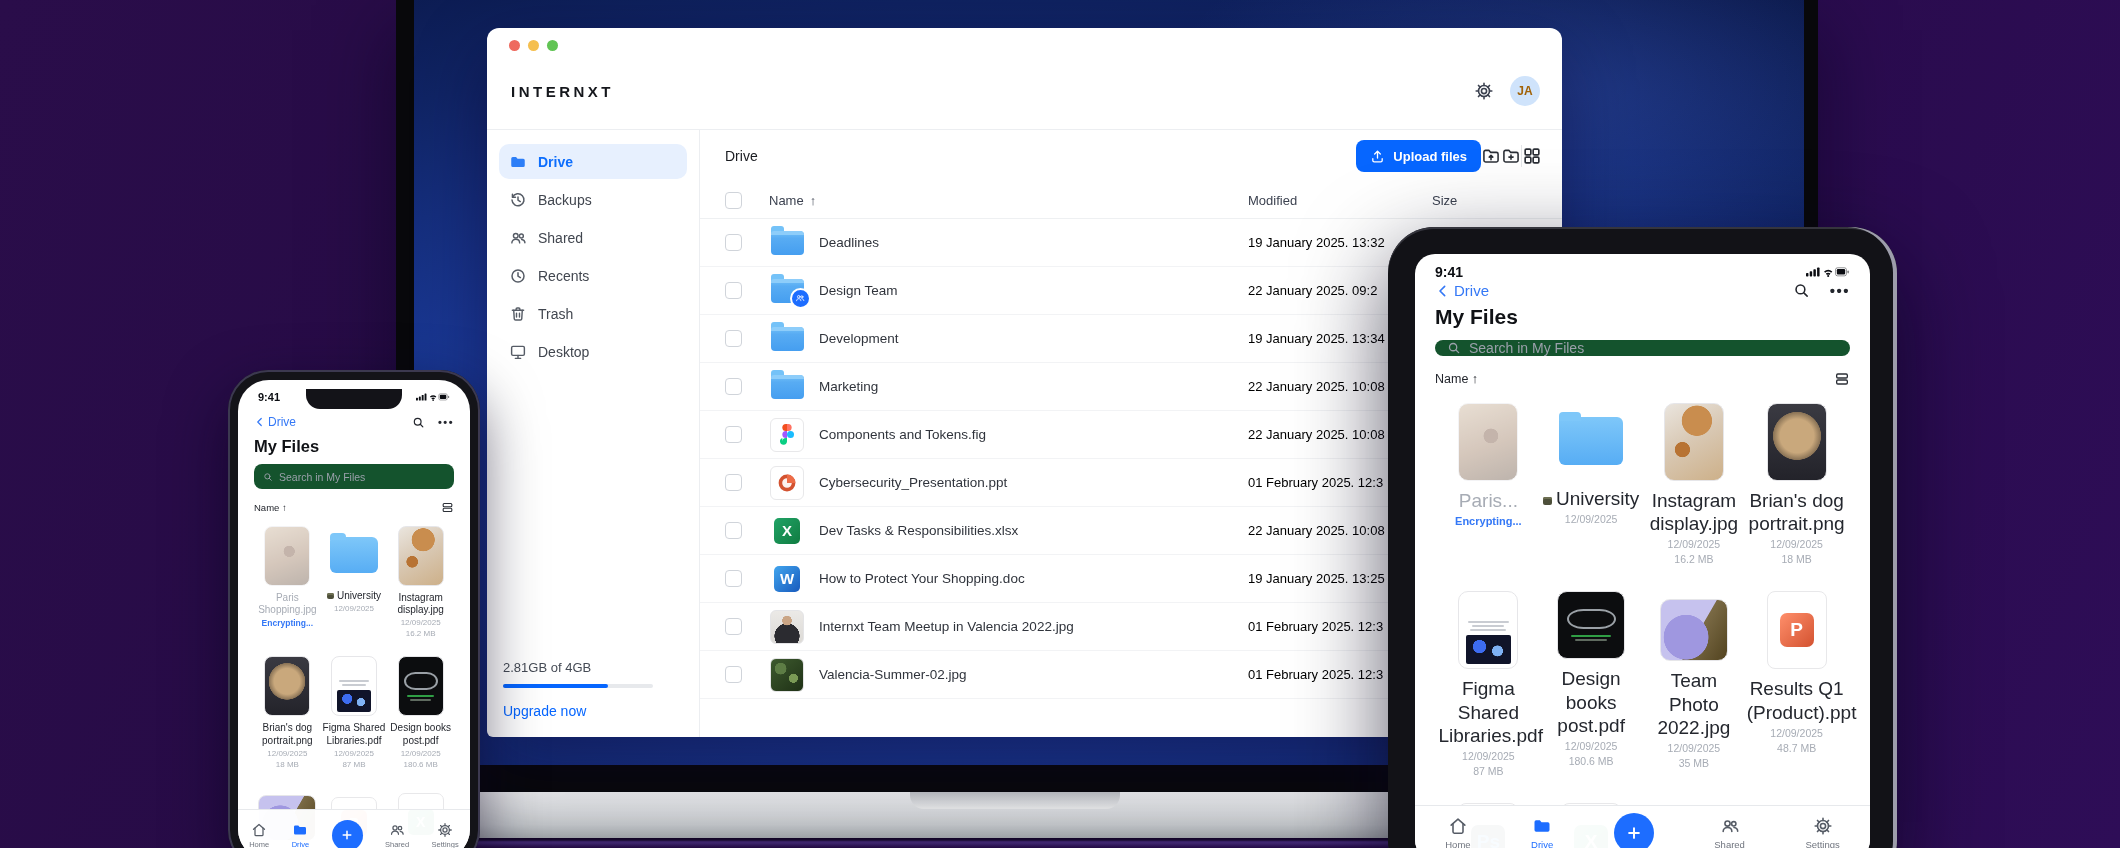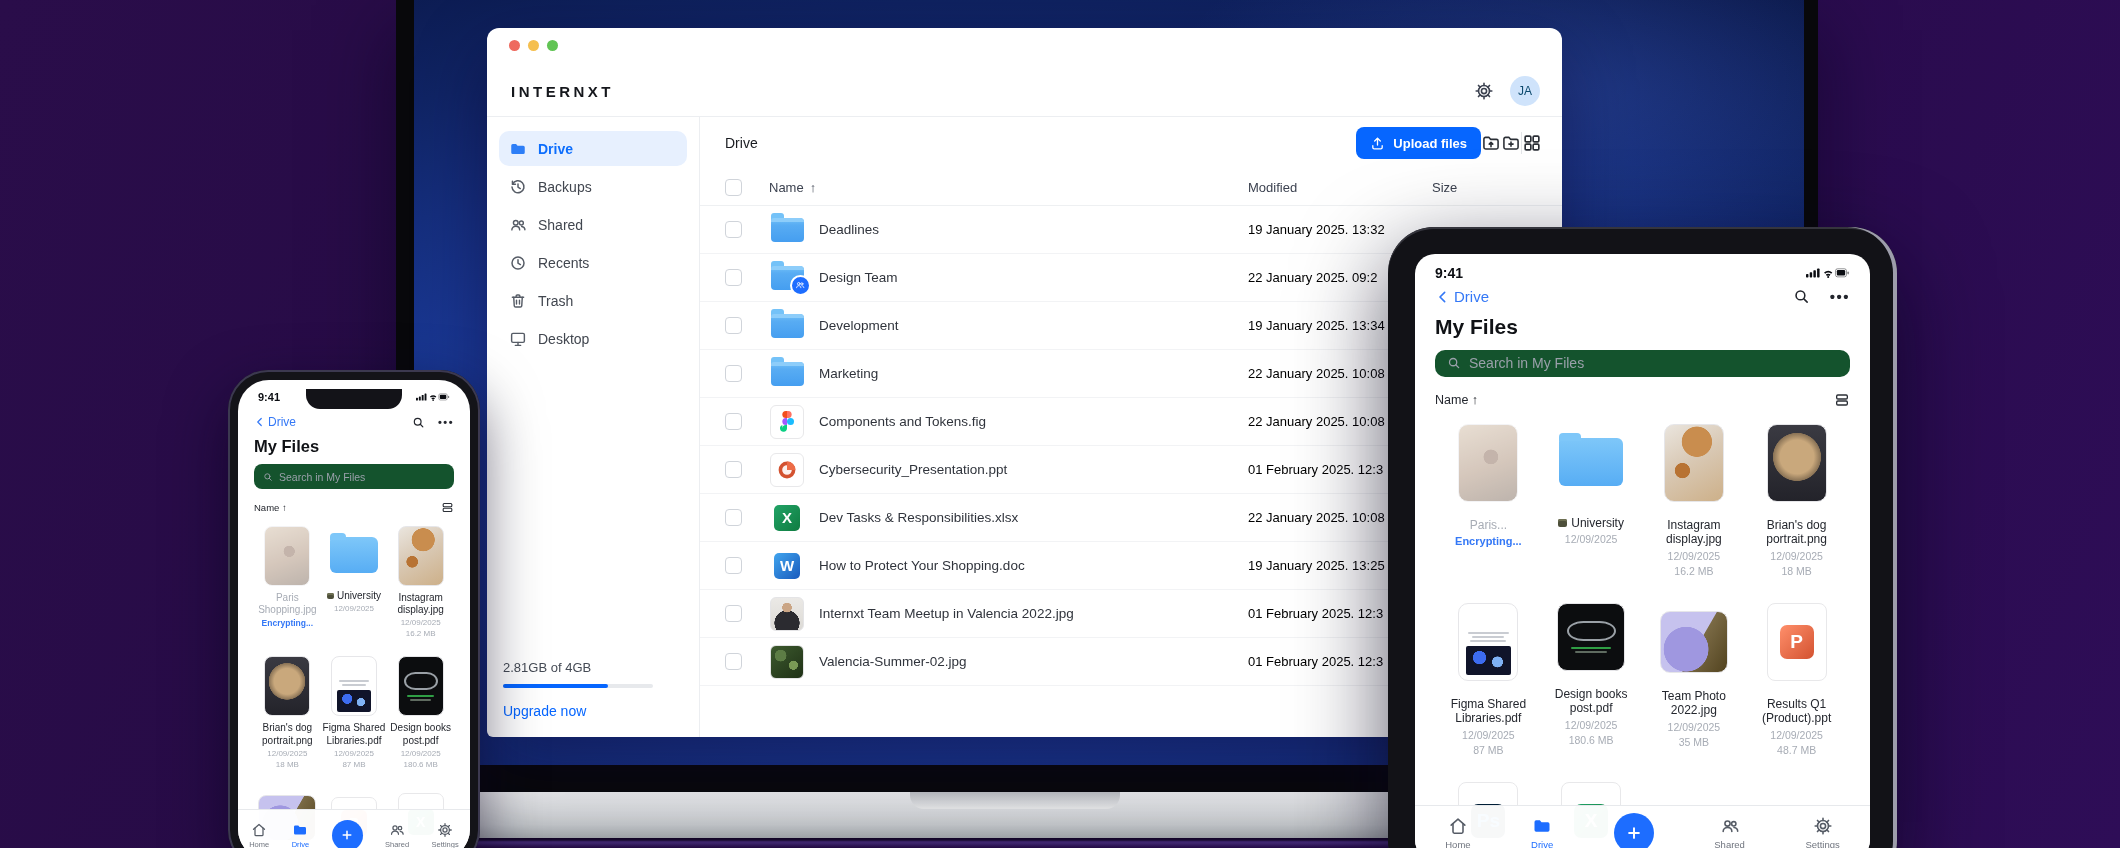--- a/index.html
+++ b/index.html
@@ -26,30 +26,30 @@
   .laptop-reflection{position:absolute;left:392px;top:841px;width:1440px;height:7px;
     background:linear-gradient(rgba(140,115,230,.4),rgba(140,115,230,0));filter:blur(1px)}
 
   
   .window{position:absolute;left:487px;top:28px;width:1075px;height:709px;background:#fff;
     border-radius:12px 12px 6px 6px;box-shadow:0 25px 70px rgba(10,5,40,.45);
     display:flex;flex-direction:column;overflow:hidden}
   .traffic{height:26px;padding:12px 0 0 22px;display:flex;gap:8px}
   .dot{width:11px;height:11px;border-radius:50%}
   .dot.r{background:#ee6a5f}.dot.y{background:#f5bf4f}.dot.g{background:#61c454}
-  .app-header{height:50px;display:flex;align-items:center;padding:0 22px 0 24px;border-bottom:1px solid #eceef1}
+  .app-header{height:50px;display:flex;align-items:center;padding:0 22px 13px 24px;border-bottom:1px solid #eceef1}
   .logo{width:189px;font-weight:700;font-size:15px;letter-spacing:3.5px;color:#15171c}
   .dsearch{width:372px;height:33px;background:#f4f5f7;border:1px solid #e7e9ec;border-radius:8px;
     display:flex;align-items:center;gap:9px;padding:0 8px 0 11px;color:#878d98;font-size:14px}
   .dsearch .i{width:15px;height:15px;color:#878d98}
   .kbd{margin-left:auto;background:#e8eaee;color:#767c87;font-size:11px;border-radius:4px;padding:2px 5px}
   .hd-right{margin-left:auto;display:flex;align-items:center;gap:16px}
   .hd-right .i{width:20px;height:20px;color:#3c4250}
-  .avatar{width:30px;height:30px;border-radius:50%;background:#cfe3fb;color:#0c4a6e;font-size:12px;
-    font-weight:400;display:flex;align-items:center;justify-content:center}
+  .avatar{width:30px;height:30px;border-radius:50%;background:#cfe3fb;color:#a16207;font-size:12px;
+    font-weight:700;display:flex;align-items:center;justify-content:center}
   .app-body{flex:1;display:flex;min-height:0}
   .sidebar{width:213px;box-sizing:border-box;border-right:1px solid #eceef1;padding:14px 12px 18px;
     display:flex;flex-direction:column;gap:3px}
   .side-item{height:35px;display:flex;align-items:center;gap:11px;padding:0 10px;border-radius:10px;
     font-size:14px;color:#41464f}
   .side-item .i{width:18px;height:18px;color:#565c66}
   .side-item.active{background:#e7f0fe;color:#0d6efd;font-weight:600}
   .side-item.active .i{color:#2d7ef7}
   .storage{margin-top:auto;padding:0 4px}
   .usage{font-size:13px;color:#454b55}
@@ -159,21 +159,21 @@
   .tscreen .dots{font-size:15px}
   .mtitle-t{font-size:21px;font-weight:700;color:#101216;margin-top:6px}
   .tscreen .msearch{height:35px;border-radius:10px;margin-top:11px;gap:8px;padding:0 12px;font-size:14px}
   .tscreen .msearch .i{width:14px;height:14px}
   .tscreen .msort{height:18px;margin-top:15px;font-size:12.5px}
   .tscreen .msort .i{width:16px;height:16px;margin-left:auto;color:#2b2f36}
   .tgrid{display:grid;grid-template-columns:repeat(4,1fr);row-gap:26px;margin-top:16px;padding:0 2px}
   .tgrid .pthumb{width:58px;height:76px}
   .tgrid .sq{width:66px;height:66px}
   .tgrid .mfolder{width:64px;height:48px;margin:14px 0}
-  .tgrid .glabel{font-size:12px;margin-top:16px;max-width:100px}
+  .tgrid .glabel{font-size:19px;margin-top:8px;max-width:100px}
   .tgrid .gmeta{font-size:10.5px;margin-top:3px}
   .tgrid .gstatus{font-size:11px;margin-top:3px}
   .tgrid .card-lg{width:58px;height:76px;border-radius:8px;border:1px solid #e8e8ea;background:#fff;
     display:flex;align-items:center;justify-content:center}
   .tgrid .office{width:34px;height:34px;font-size:19px;border-radius:7px}
   .tablet .tabbar{height:54px}
   .tablet .tab .i{width:20px;height:20px}
   .tablet .tab span{font-size:9.5px;margin-top:3px}
   .tablet .fab{width:40px;height:40px}
   .tablet .fab .i{width:18px;height:18px}

